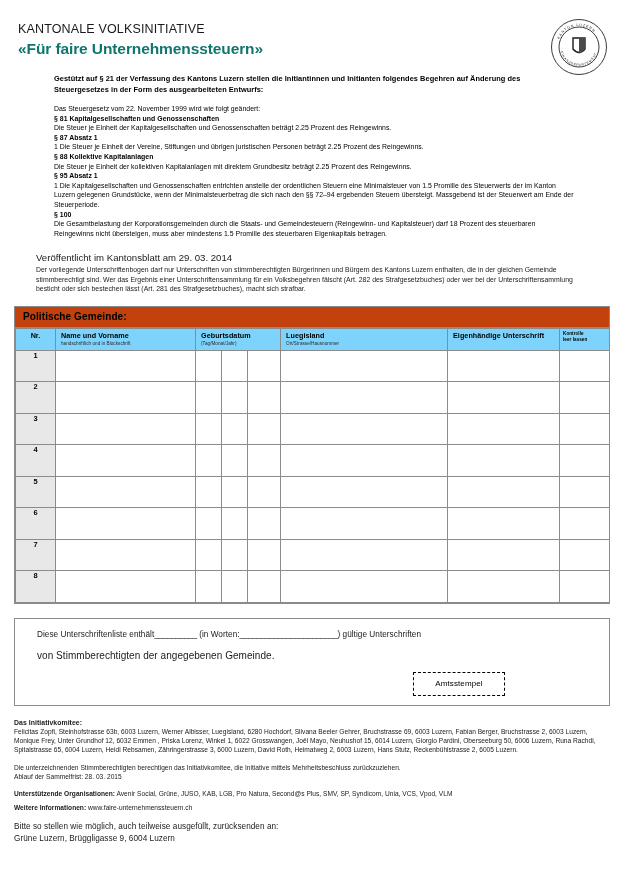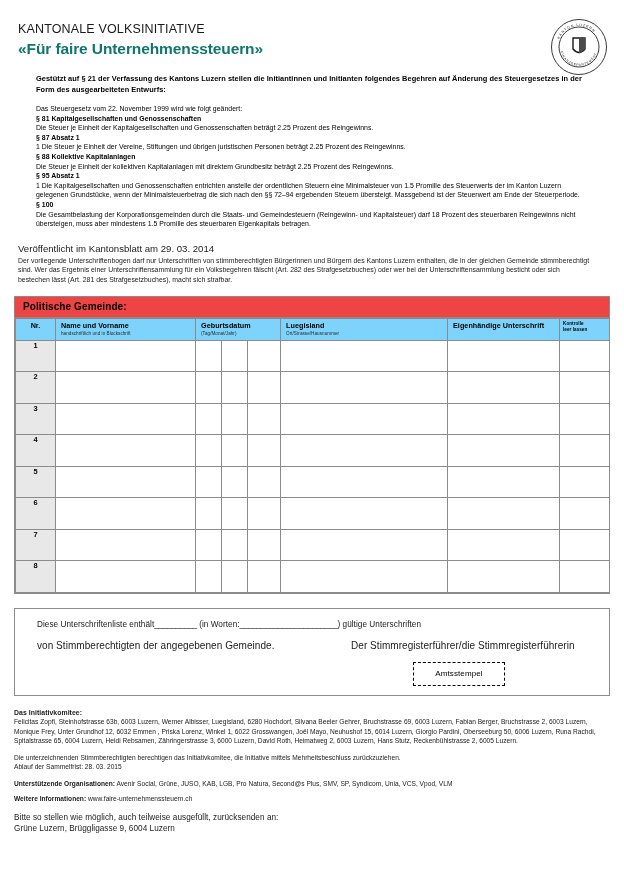--- a/index.html
+++ b/index.html
@@ -45,21 +45,21 @@
   }
   .seal {
     position: absolute;
     top: 18px;
     right: 16px;
     width: 58px;
     height: 58px;
   }
 
   
-  .body-wrap { padding: 0 18px; }
+  .body-wrap { padding: 0 36px; }
   .intro {
     margin-top: 10px;
     margin-left: 18px;
     margin-right: 14px;
     font-size: 7.4px;
     font-weight: bold;
     line-height: 10.5px;
     letter-spacing: 0.05px;
   }
   .law {
@@ -89,21 +89,21 @@
     margin-top: 1px;
     color: #1a1a1a;
   }
 
   
   .table-box {
     margin: 12px 14px 0 14px;
     border: 1px solid #8b8b8b;
   }
   .gem-bar {
-    background: #ef4444;
+    background: #c2410c;
     border-bottom: 1px solid #8b8b8b;
     padding: 4px 8px 5px 8px;
     font-size: 10px;
     font-weight: bold;
     letter-spacing: 0.1px;
   }
   table.sig {
     width: 100%;
     border-collapse: collapse;
     table-layout: fixed;
@@ -404,21 +404,20 @@
     </table>
   </div>
 
   <div class="decl-box">
     <div class="decl-line-1">
       <span>Diese Unterschriftenliste enthält</span><span class="ul">__________</span>
       <span>(in Worten:</span><span class="ul">_______________________</span><span>) gültige Unterschriften</span>
     </div>
     <div class="decl-row-2">
       <div class="decl-left">von Stimmberechtigten der angegebenen Gemeinde.</div>
-      <div class="decl-right">Der Stimmregisterführer/die Stimmregisterführerin</div>
     </div>
     <div class="stamp">
       <span>Amtsstempel</span>
     </div>
   </div>
 
   <div class="footer">
     <div class="f-head">Das Initiativkomitee:</div>
     <div class="f-body">Felicitas Zopfi, Steinhofstrasse 63b, 6003 Luzern, Werner Albisser, Luegisland, 6280 Hochdorf, Silvana Beeler Gehrer, Bruchstrasse 69, 6003 Luzern, Fabian Berger, Bruchstrasse 2, 6003 Luzern, Monique Frey, Unter Grundhof 12, 6032 Emmen , Priska Lorenz, Winkel 1, 6022 Grosswangen, Joël Mayo, Neuhushof 15, 6014 Luzern, Giorgio Pardini, Oberseeburg 50, 6006 Luzern, Runa Rachdi, Spitalstrasse 65, 6004 Luzern, Heidi Rebsamen, Zähringerstrasse 3, 6000 Luzern, David Roth, Heimatweg 2, 6003 Luzern, Hans Stutz, Reckenbühlstrasse 2, 6005 Luzern.</div>
 

